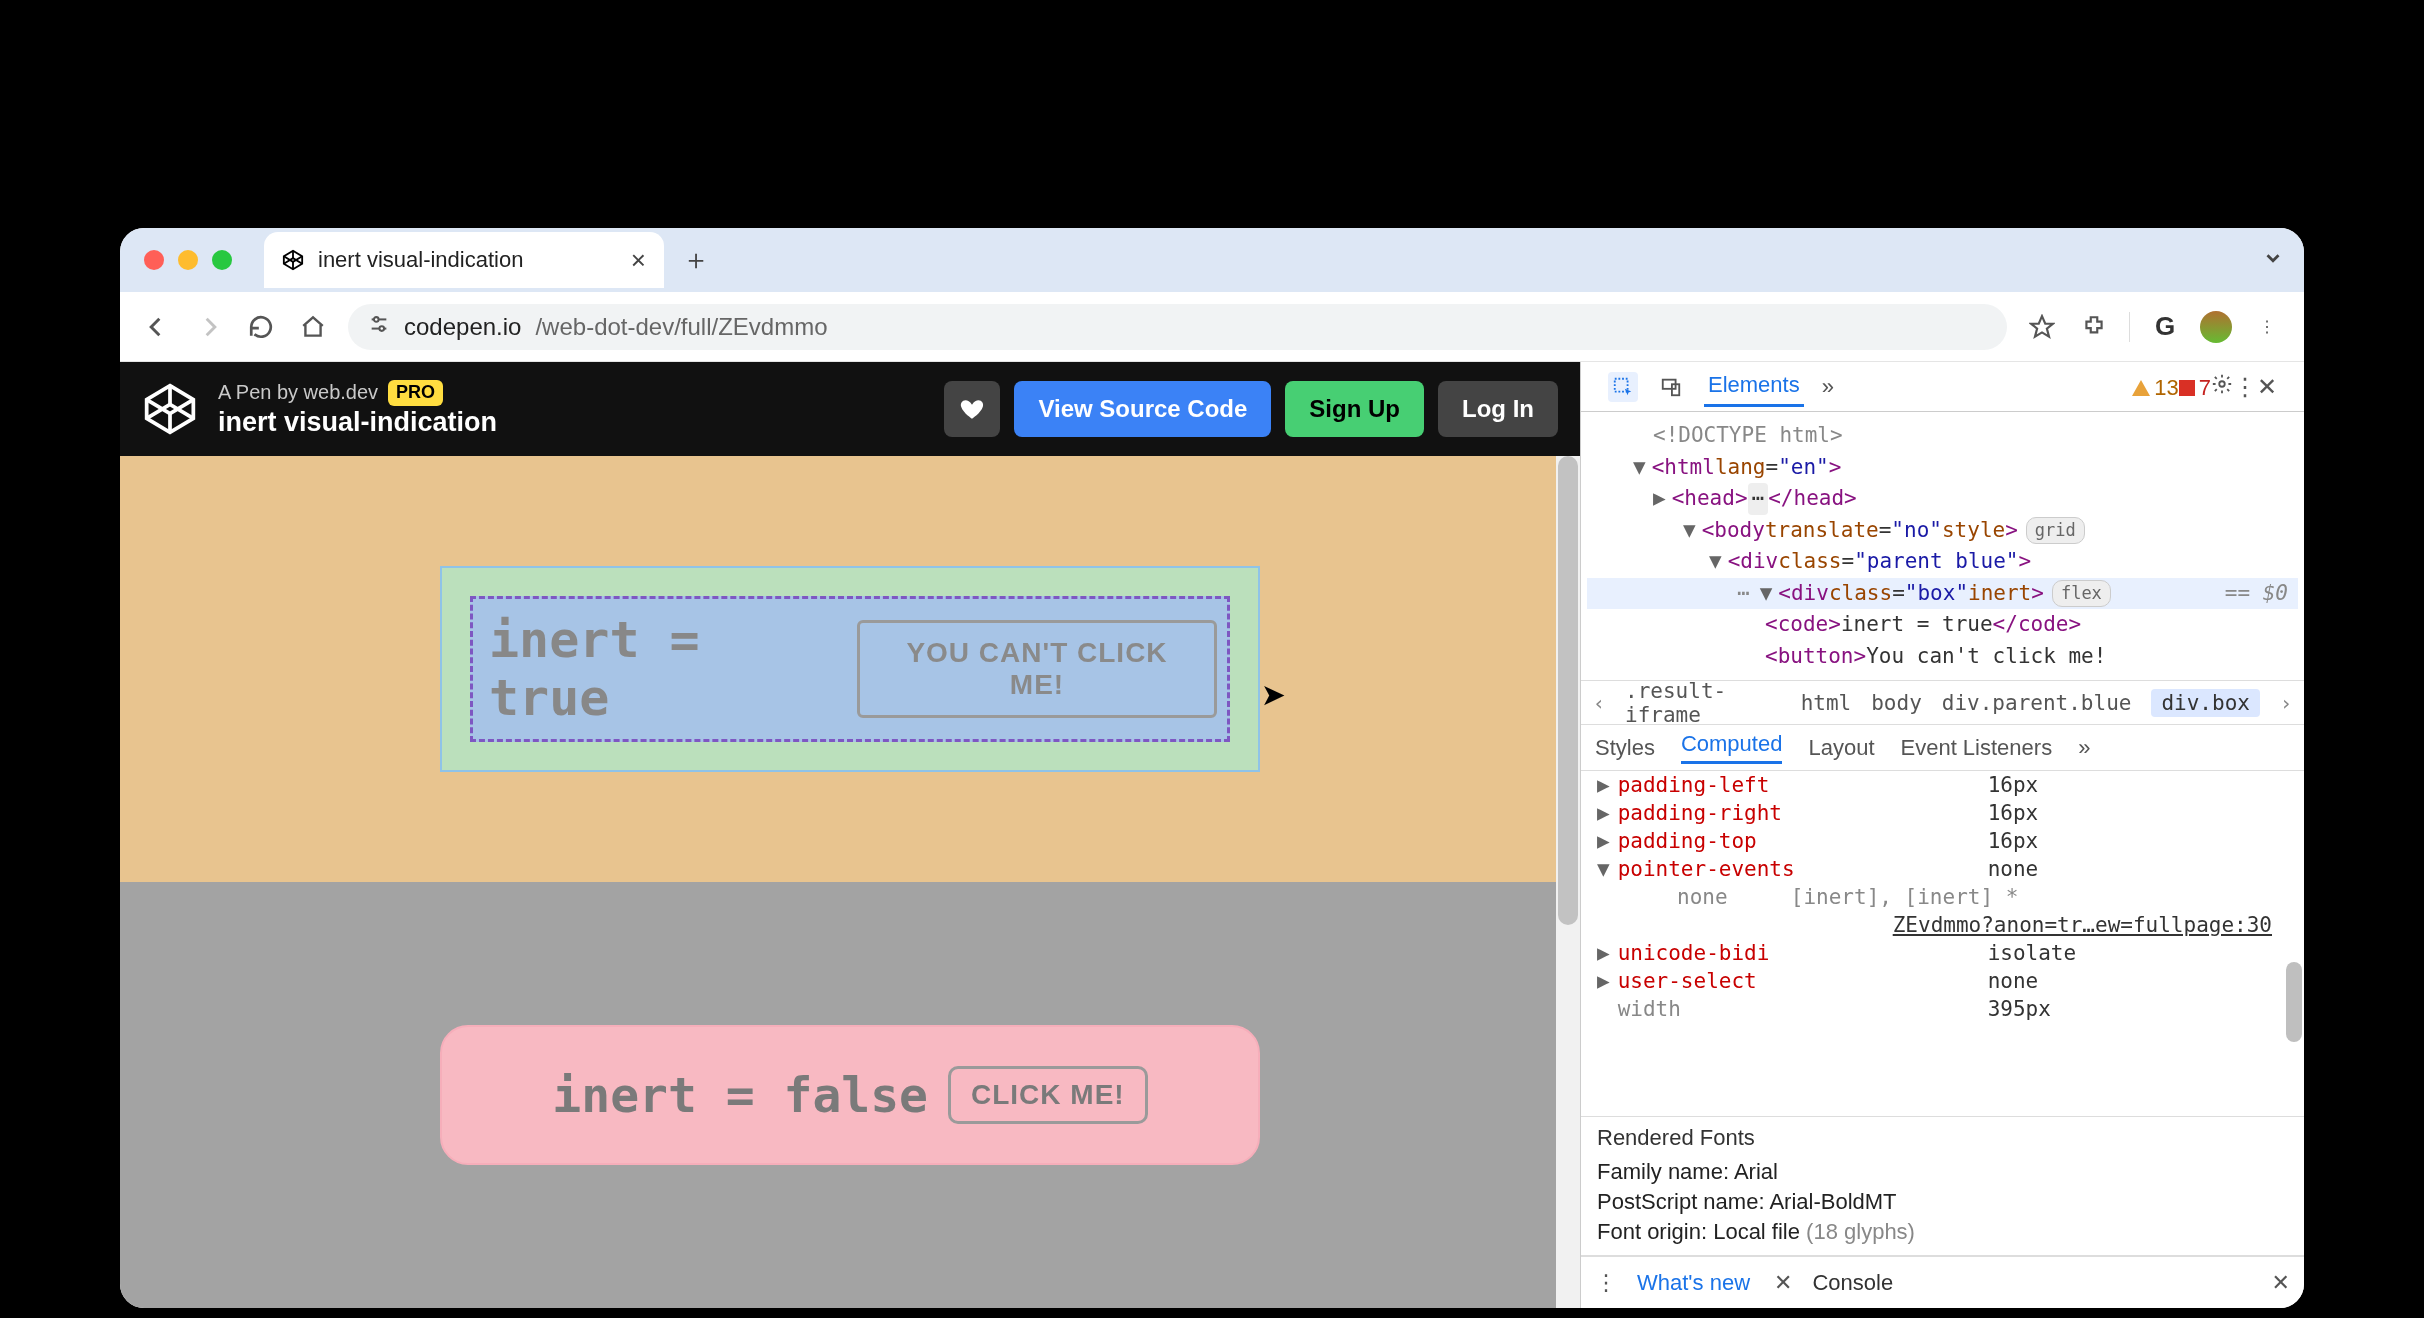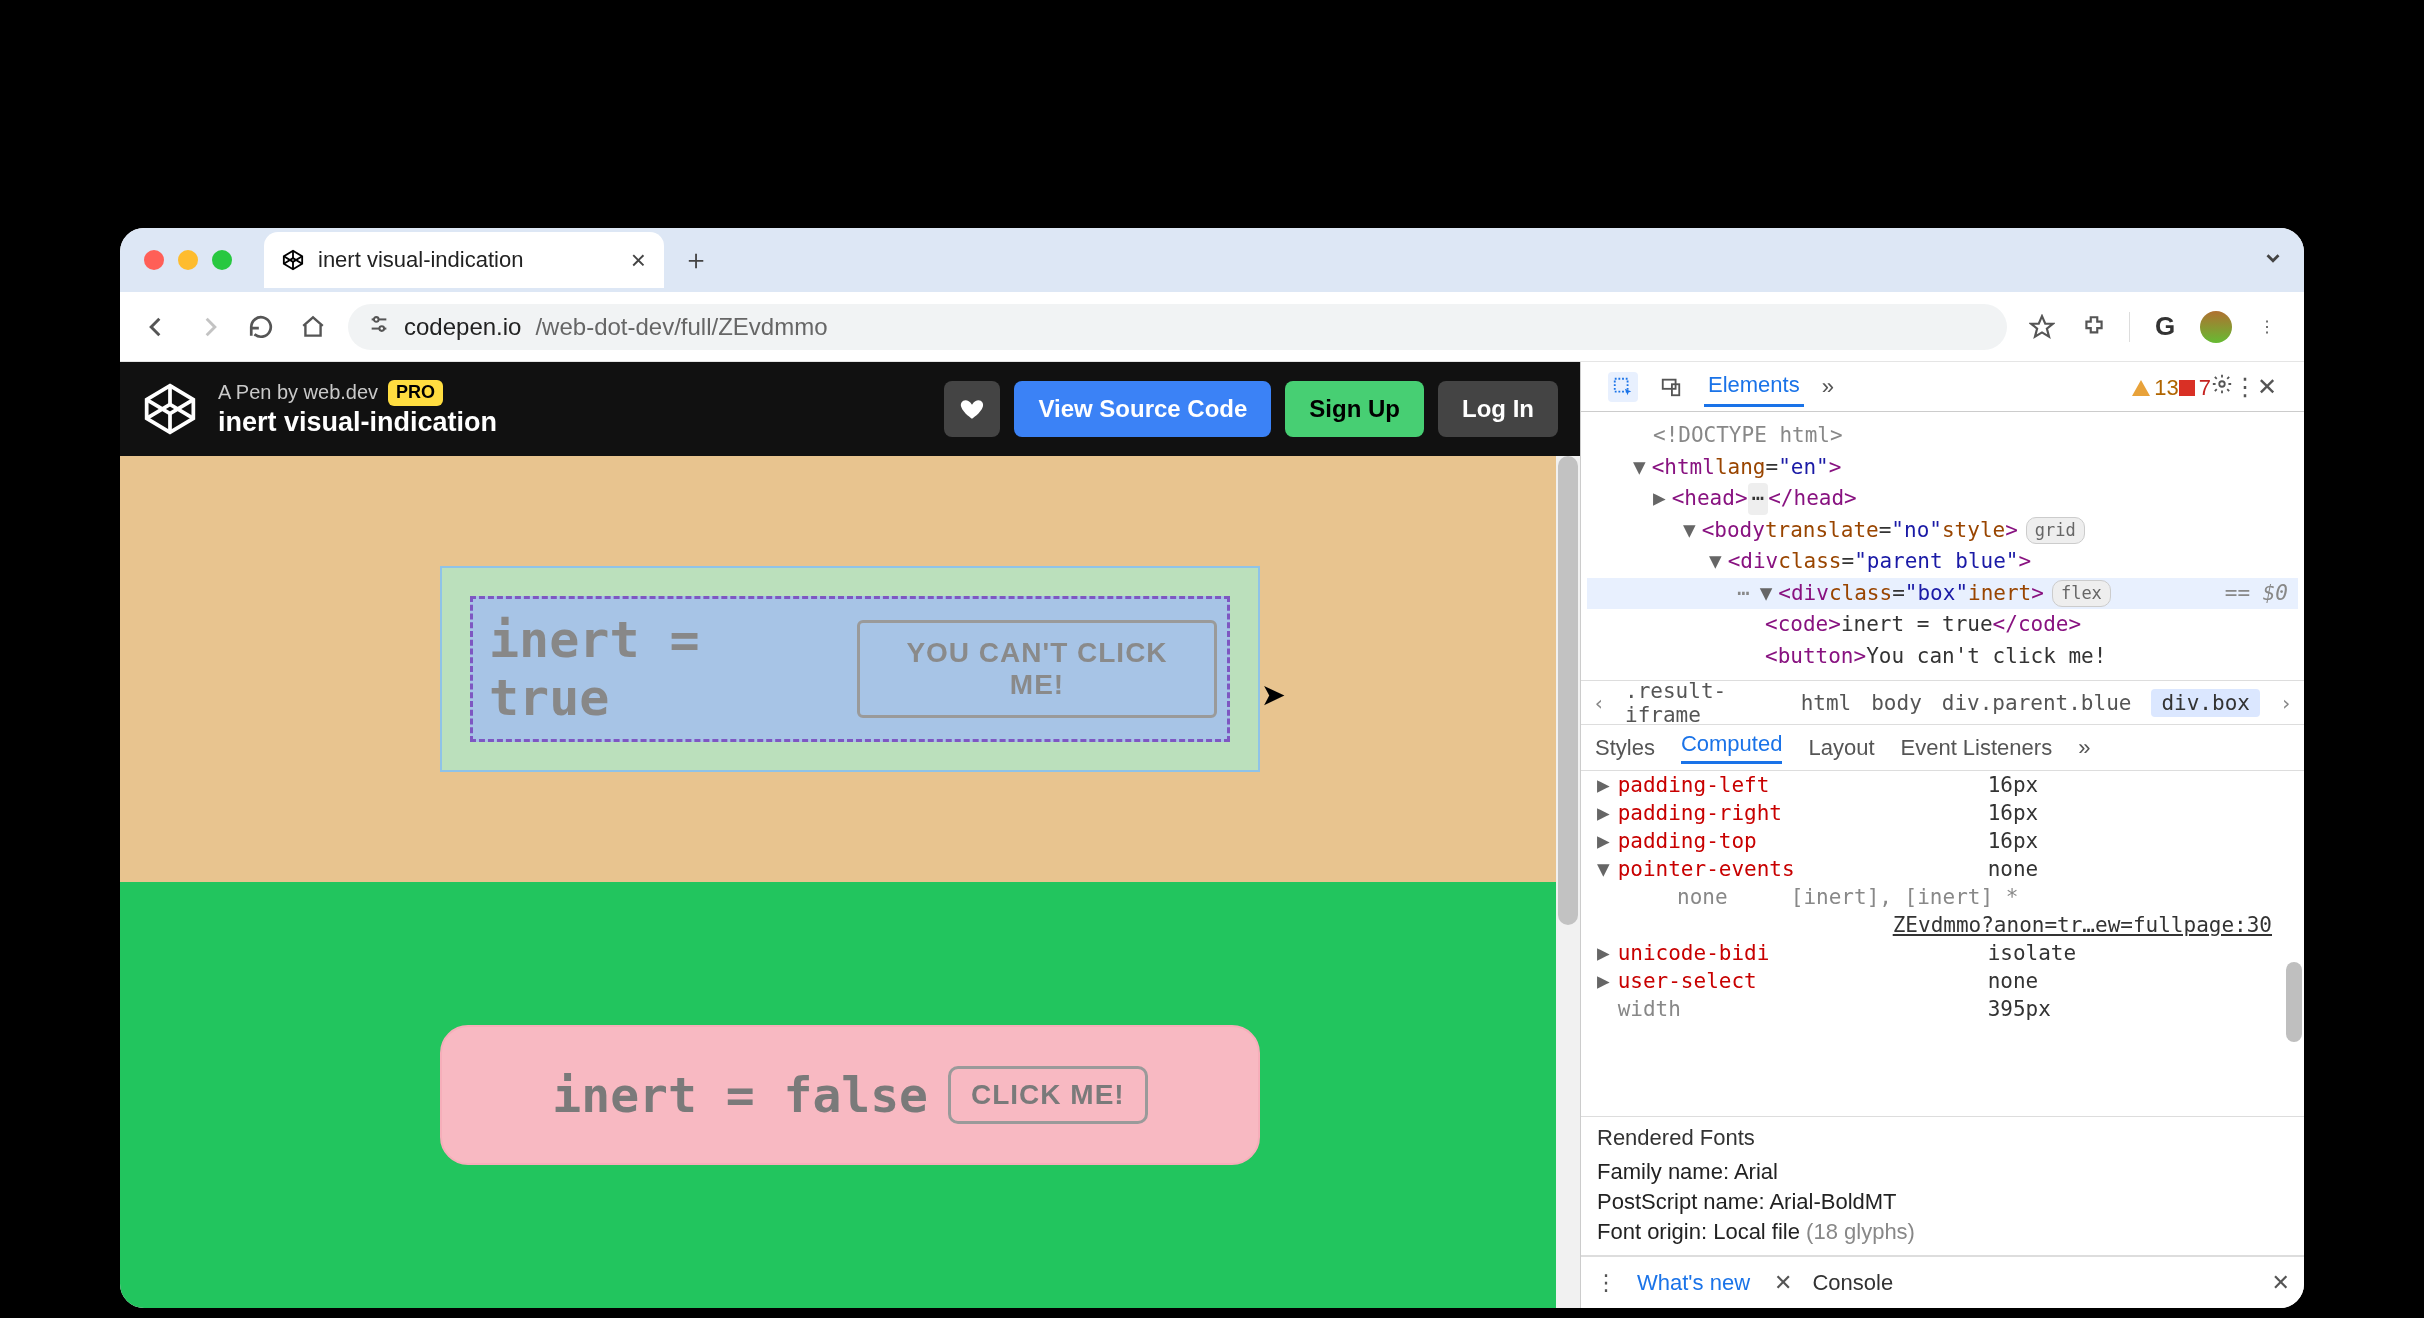--- a/index.html
+++ b/index.html
@@ -63,21 +63,21 @@
   .cp-btn{height:56px;border-radius:8px;display:flex;align-items:center;justify-content:center;padding:0 24px;font-size:24px;font-weight:600;color:#fff;background:#444;}
   .cp-btn.heart{background:#444;width:56px;padding:0;font-size:26px}
   .cp-btn.src{background:#3b82f6}
   .cp-btn.signup{background:#47cf73;color:#000}
   .cp-btn.login{background:#444}
   .cp-btns{display:flex;gap:14px;align-items:center}
 
   .demo{flex:1;display:flex;flex-direction:column;position:relative;overflow:hidden}
   .section{flex:0 0 50%;display:flex;align-items:center;justify-content:center;position:relative}
   .section.top{background:#e8c48f}
-  .section.bot{background:#22c55e}
+  .section.bot{background:#a3a3a3}
   .inspect-wrap{
     background:#bbe0bc;border:2px solid #8fc3e8;padding:28px;display:flex;align-items:center;
   }
   .highlight-box{
     background:#a7c4e6;border:3px dashed #7e57c2;
     height:146px; width:760px; display:flex; align-items:center;
     color:#858585;padding:0 10px;
   }
   .highlight-box .left{flex:1;border-right:0px; padding:0 6px}
   .codeish{font-family:ui-monospace,Menlo,Consolas,monospace;font-size:50px;font-weight:700;color:#888}

